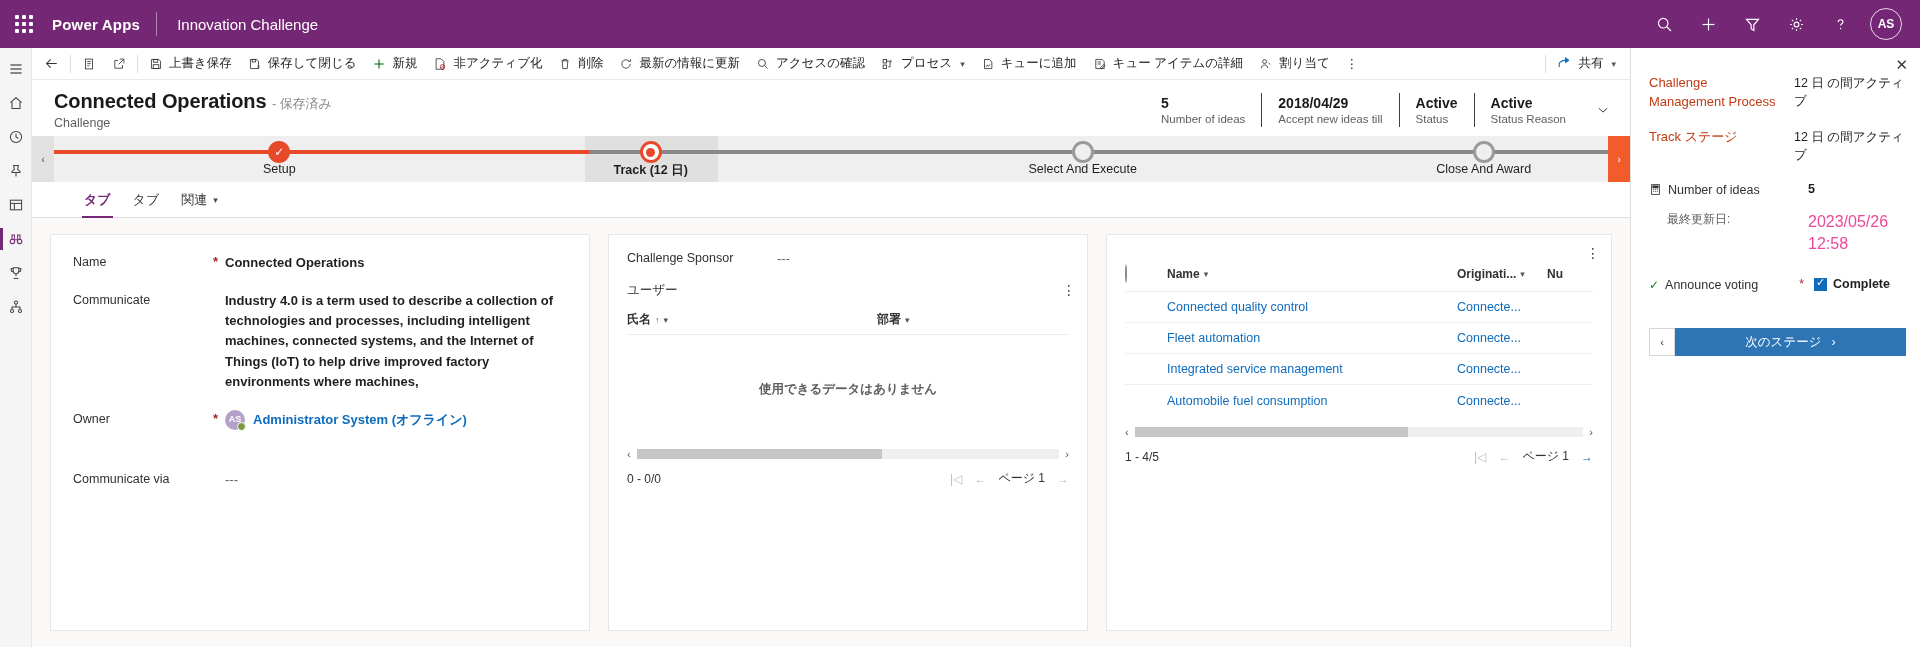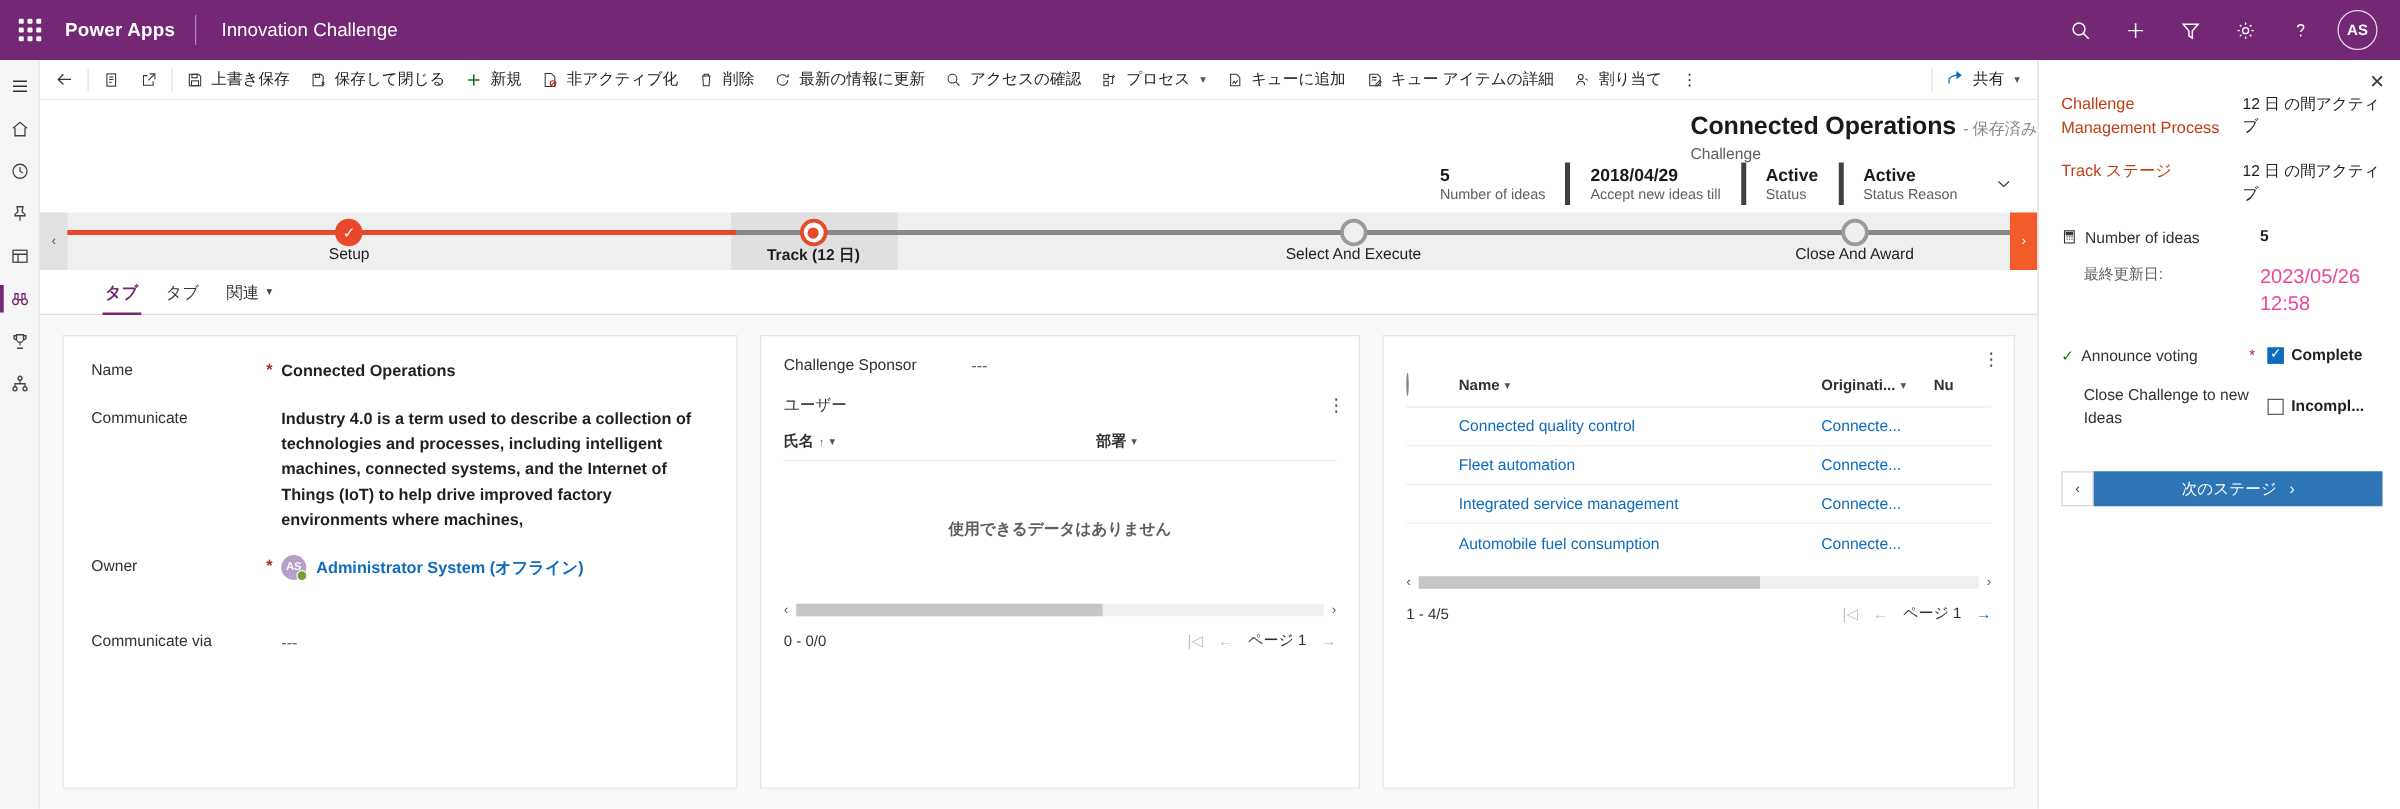--- a/index.html
+++ b/index.html
@@ -49,27 +49,27 @@
             border-bottom: 1px solid #edebe9; padding-left: 4px; white-space: nowrap; overflow: hidden; }
   .cmd { display: flex; align-items: center; height: 32px; padding: 0 8px; cursor: pointer; gap: 6px; }
   .cmd .lbl { line-height: 1; }
   .cmd .caret { font-size: 9px; color: #555; padding-left: 2px; }
   .cmdsep { width: 1px; height: 18px; background: #e1dfdd; margin: 0 3px; }
   .cmdspacer { flex: 1 1 auto; }
   .ellipsis-btn { width: 28px; height: 32px; display:flex;align-items:center;justify-content:center;cursor:pointer;}
   .shareblk { display: flex; align-items: center; padding-right: 6px; }
 
   
-  .rechdr { display: flex; align-items: flex-end; padding: 10px 0 6px 22px; flex-direction: column; }
+  .rechdr { display: flex; align-items: center; padding: 10px 0 6px 22px; }
   .rechdr-left { flex: 0 0 auto; }
   .rectitle { font-size: 20px; font-weight: 600; color: #1b1a19; letter-spacing: -.1px; }
   .rectitle .saved { font-size: 13px; font-weight: 400; color: #8a8886; }
   .recsub { font-size: 12.5px; color: #605e5c; padding-top: 3px; }
   .rechdr-right { margin-left: auto; display: flex; align-items: stretch; padding-right: 10px; }
-  .hstat { padding: 2px 16px; border-left: 4px solid #404040; text-align: left; }
+  .hstat { padding: 2px 16px; border-left: 1px solid #404040; text-align: left; }
   .hstat:first-child { border-left: none; }
   .hstat .v { font-size: 14px; color: #1b1a19; font-weight: 600; }
   .hstat .k { font-size: 11.5px; color: #605e5c; padding-top: 2px; }
   .hdr-caret { display:flex;align-items:center;padding:0 10px 0 14px;cursor:pointer;color:#333; }
 
   
   .bpf { position: relative; height: 46px; background: #efefef; display: flex; align-items: center; }
   .bpf-arrow { width: 22px; height: 100%; background: #e1e1e1; display:flex;align-items:center;justify-content:center;cursor:pointer;color:#555;font-size:11px; }
   .bpf-arrow.right { background: #f25c2b; color:#fff; }
   .bpf-track { position: relative; flex: 1 1 auto; height: 100%; }
@@ -650,31 +650,20 @@
         </div>
         <span class="rp-star">*</span>
         <div class="rp-fv" style="width:92px;flex:0 0 92px">
           <span class="rp-chk">
             <span class="cbox on"></span>
             <span class="cblabel">Complete</span>
           </span>
         </div>
       </div>
 
-      <div class="rp-field" style="margin-top:14px">
-        <div class="rp-fk" style="padding-left:18px">
-          <span>Close Challenge to new Ideas</span>
-        </div>
-        <div class="rp-fv" style="width:92px;flex:0 0 92px;padding-top:10px">
-          <span class="rp-chk">
-            <span class="cbox"></span>
-            <span class="cblabel">Incompl...</span>
-          </span>
-        </div>
-      </div>
 
       <div class="nextbar">
         <div class="nextback">‹</div>
         <div class="nextbtn">
           <span>次のステージ</span>
           <span>›</span>
         </div>
       </div>
     </div>
 

